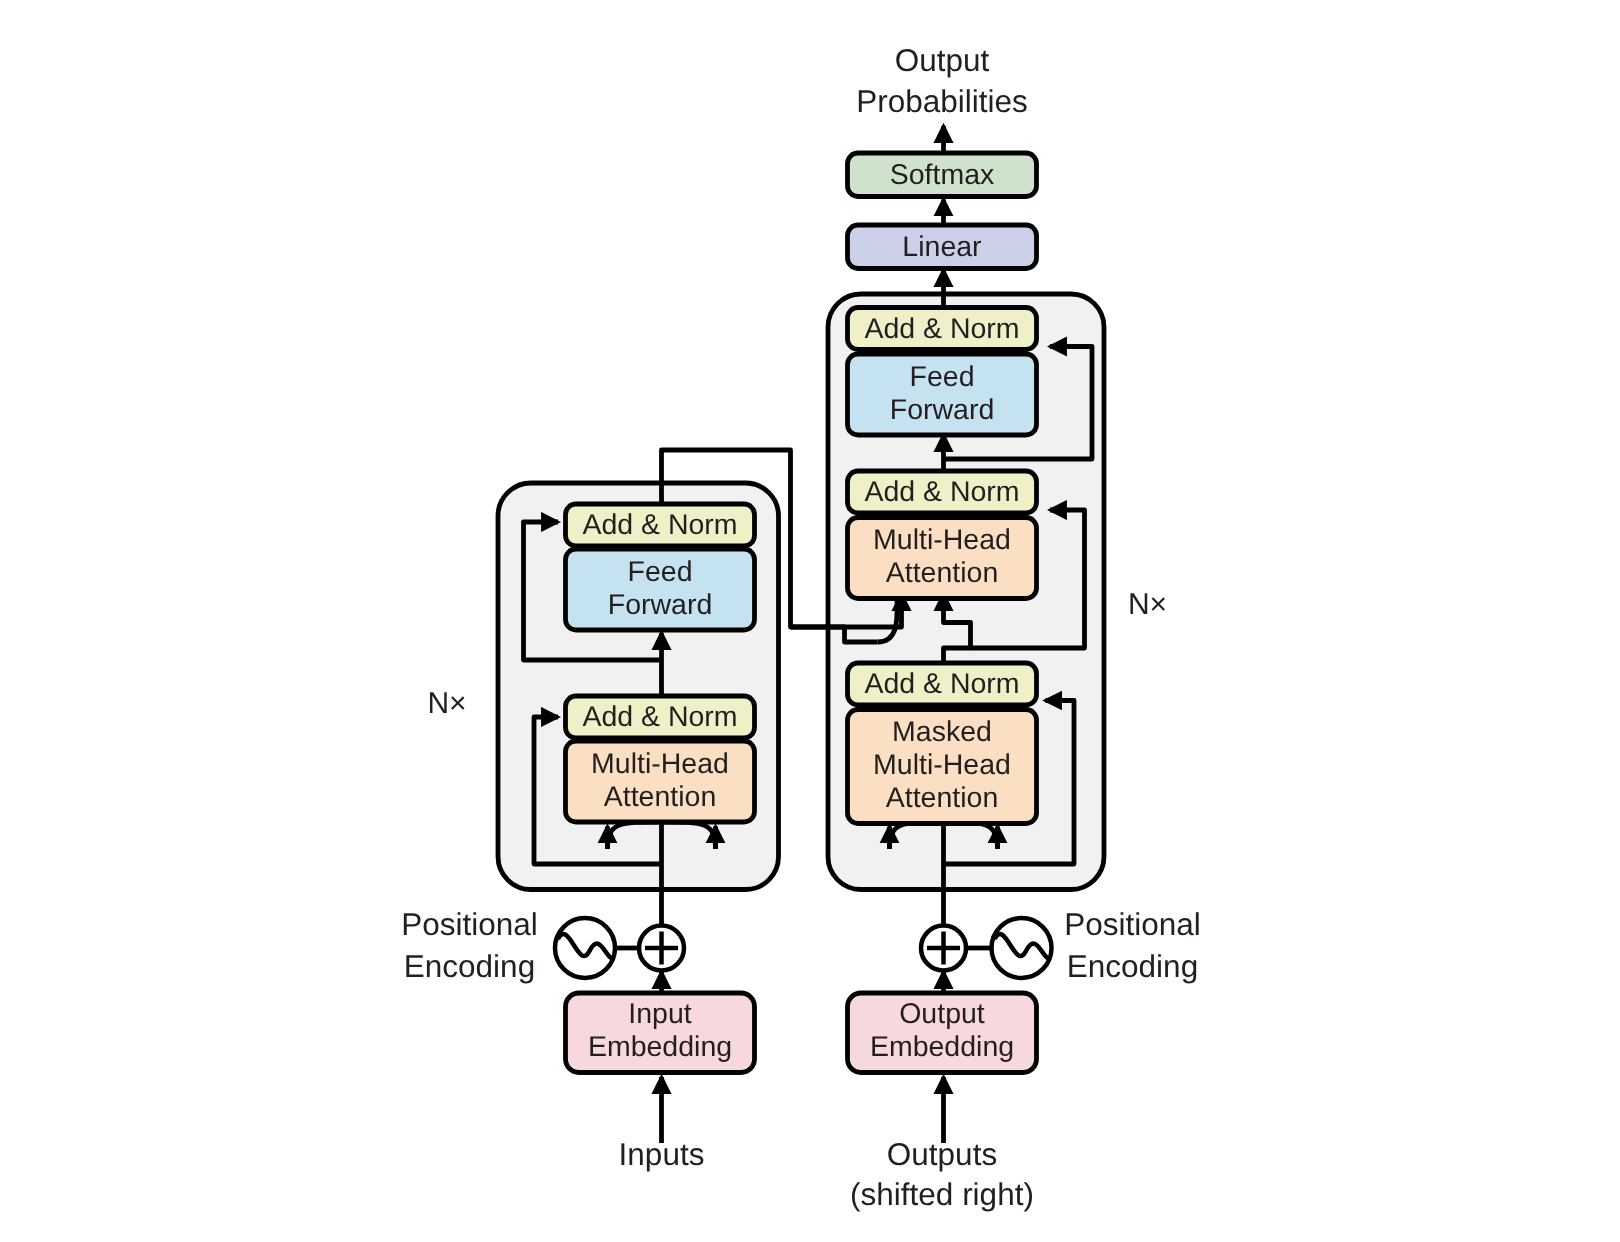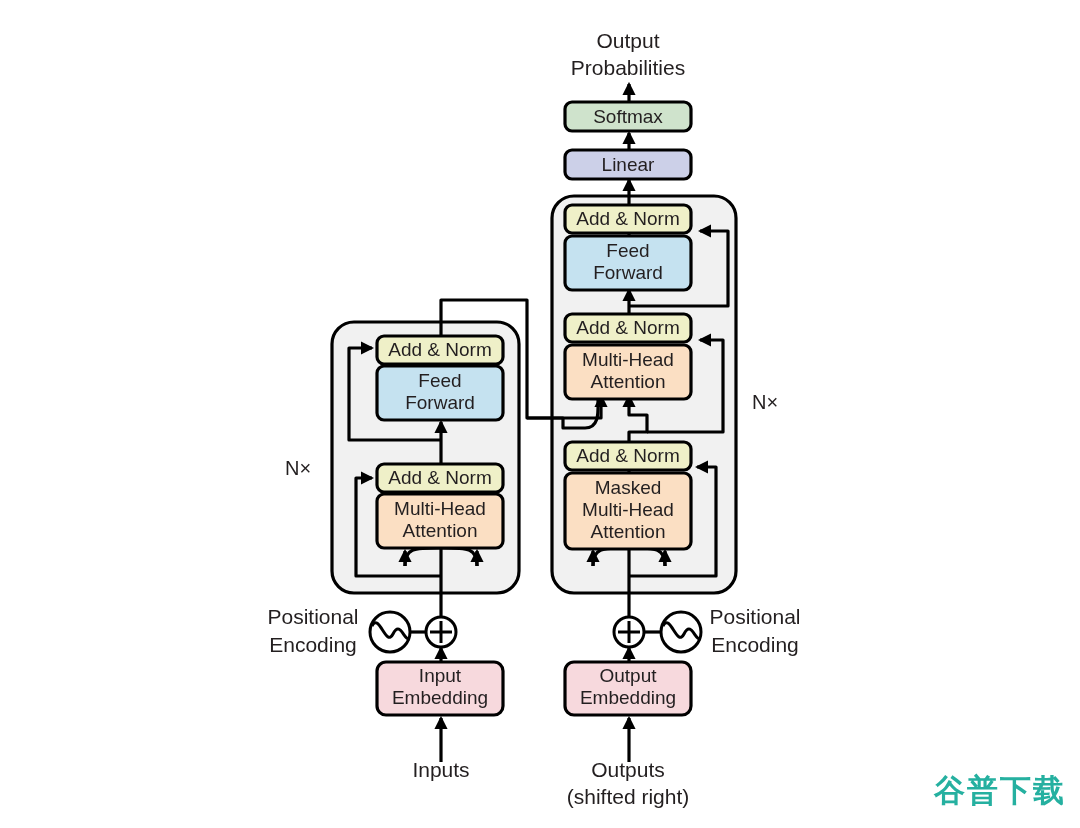--- a/index.html
+++ b/index.html
@@ -238,14 +238,13 @@
   <text class="lbl-nx" x="765" y="404">N×</text>
 
   <text class="lbl-io" x="628" y="42">Output</text>
   <text class="lbl-io" x="628" y="69">Probabilities</text>
 
   <text class="lbl-io" x="441" y="771">Inputs</text>
   <text class="lbl-io" x="628" y="771">Outputs</text>
   <text class="lbl-io" x="628" y="798">(shifted right)</text>
 </svg>
 
-<div class="wm">谷普下载</div>
 </div>
 
 </body></html>

